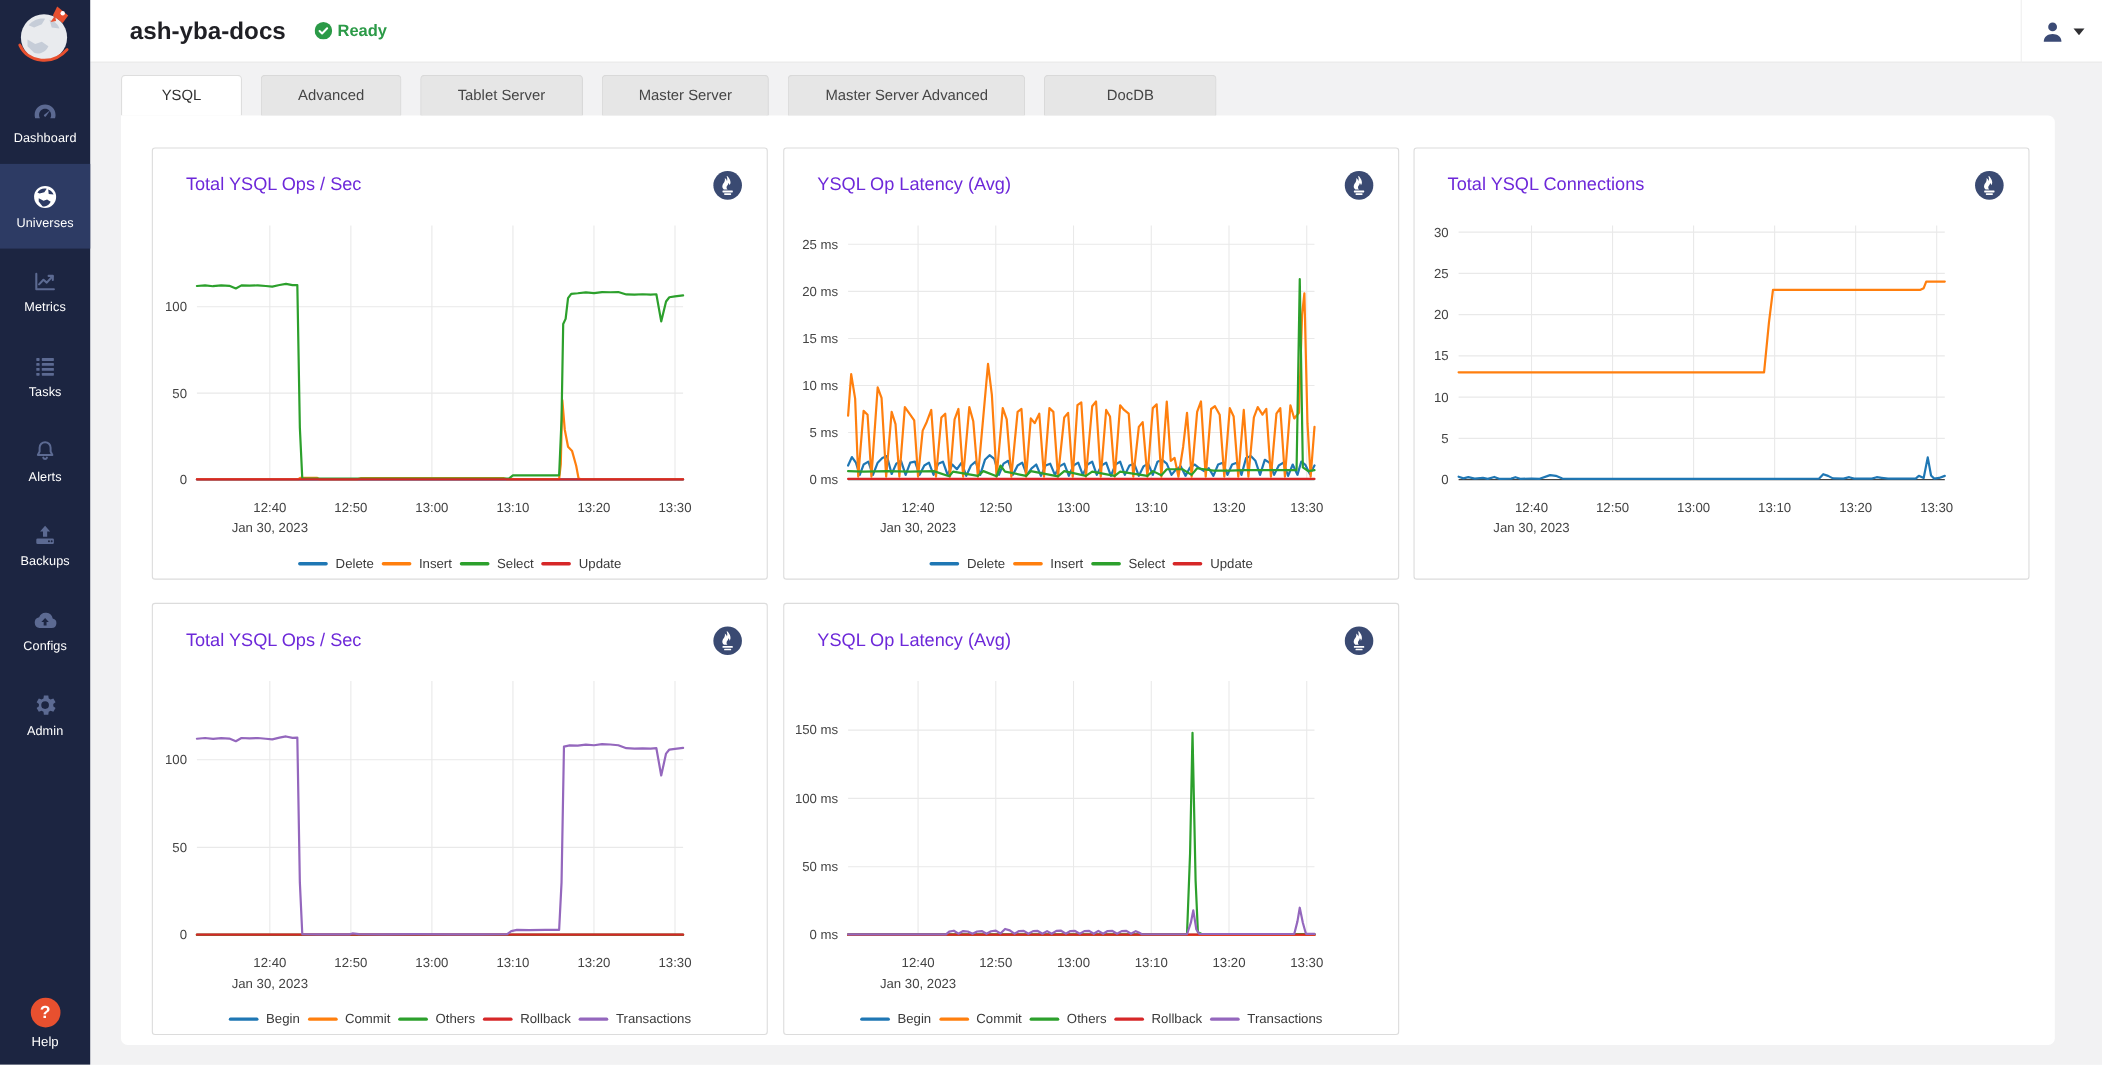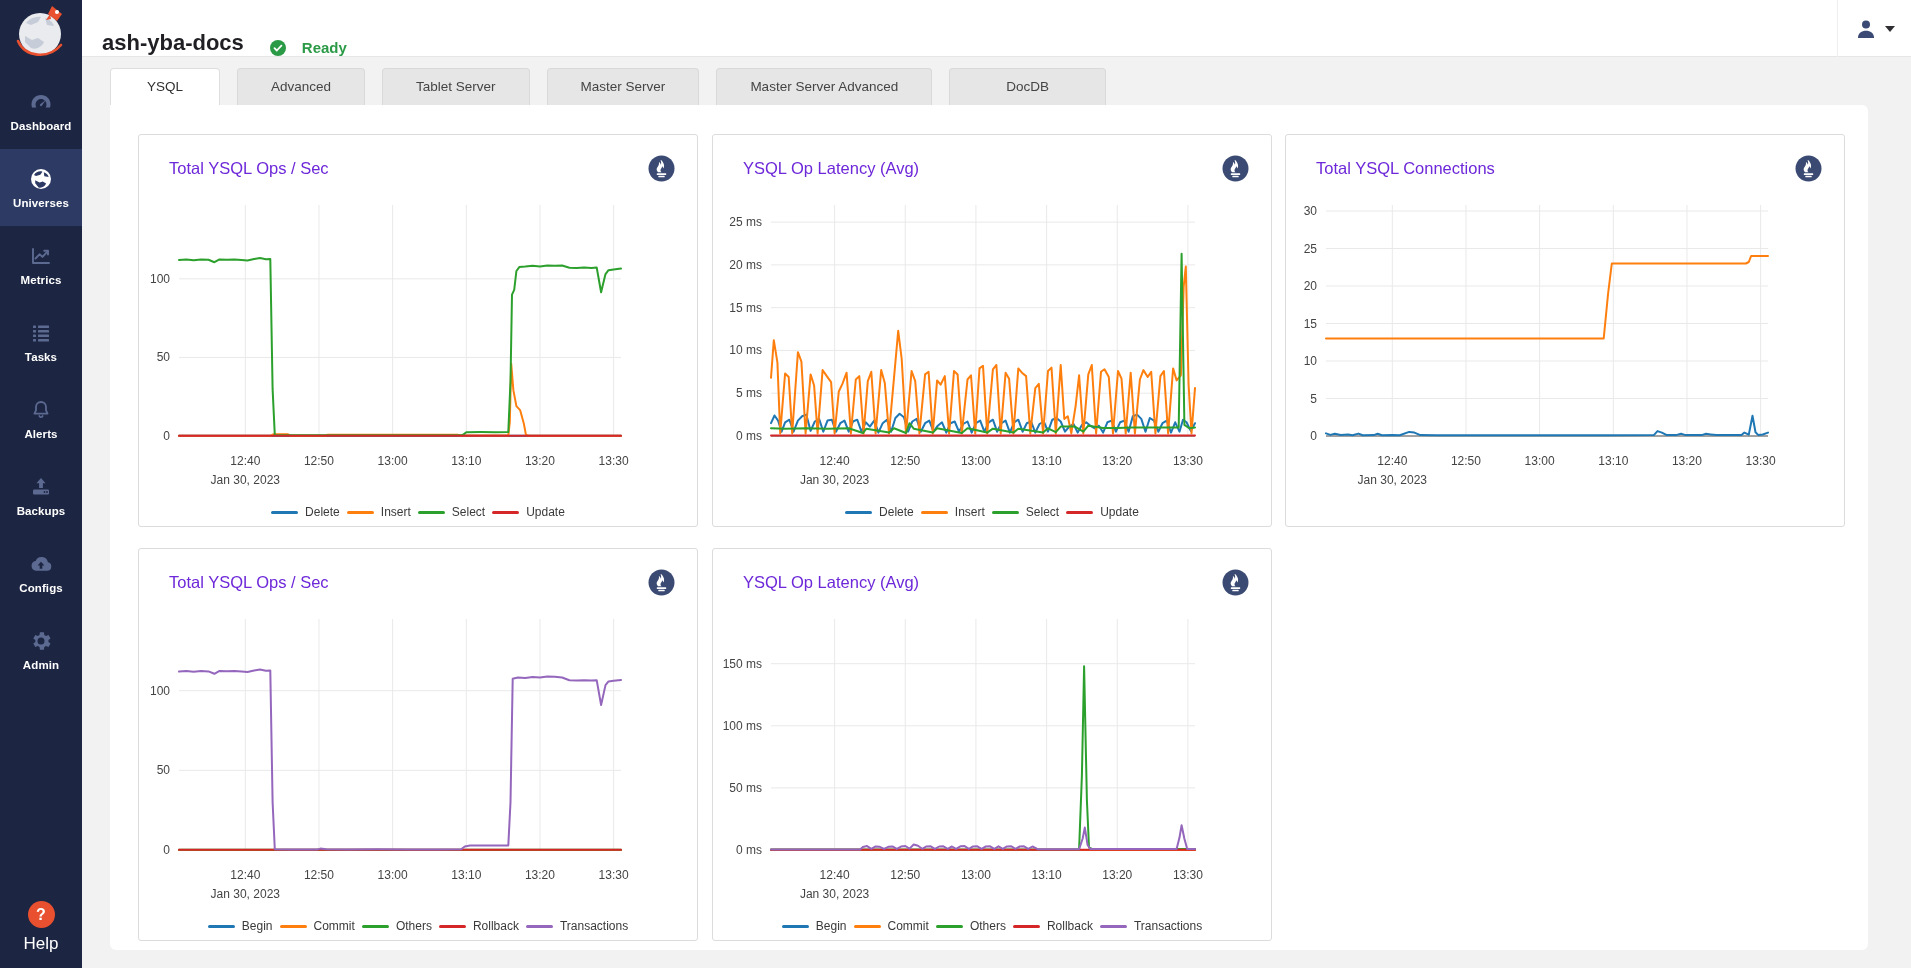--- a/index.html
+++ b/index.html
@@ -3,32 +3,32 @@
 <meta charset="utf-8">
 <style>
   * { margin:0; padding:0; box-sizing:border-box; }
   html,body { width:1911px; height:968px; overflow:hidden; }
   body { font-family:"Liberation Sans","DejaVu Sans",sans-serif; background:#f2f2f3; position:relative; }
 
   
   .sidebar { position:absolute; left:0; top:0; width:82px; height:968px; background:#1c2541; z-index:30; }
   .logo-wrap { width:82px; height:64px; display:flex; align-items:center; justify-content:center; }
   .nav { display:flex; flex-direction:column; padding-top:8px; }
-  .nav-item { width:82px; height:77px; display:flex; flex-direction:column; align-items:center; justify-content:center; cursor:pointer;font-weight:bold; }
+  .nav-item { width:82px; height:77px; display:flex; flex-direction:column; align-items:center; justify-content:center; cursor:pointer; }
   .nav-item .ico { width:24px; height:24px; margin-bottom:6px; display:flex; align-items:center; justify-content:center; }
   .nav-item .lbl { color:#ffffff; font-size:11.5px; letter-spacing:.1px; }
   .nav-item.active { background:#2d3b64; }
   .help-item { position:absolute; bottom:14px; left:0; width:82px; display:flex; flex-direction:column; align-items:center; cursor:pointer; }
   .help-circle { width:27px; height:27px; border-radius:50%; background:#e8502f; color:#fff; font-weight:bold; font-size:16px; display:flex; align-items:center; justify-content:center; margin-bottom:6px; }
-  .help-item .lbl { color:#fff; font-size:17px; }
+  .help-item .lbl { color:#fff; font-size:12px; }
 
   
-  .topbar { position:absolute; left:82px; top:0; width:1829px; height:57px; background:#ffffff; border-bottom:1px solid #e6e6e6; display:flex; align-items:flex-end; padding-left:20px; z-index:20; }
+  .topbar { position:absolute; left:82px; top:0; width:1829px; height:57px; background:#ffffff; border-bottom:1px solid #e6e6e6; display:flex; align-items:center; padding-left:36px; z-index:20; }
   .page-title { font-size:22px; font-weight:bold; color:#1f1f24; }
-  .ready-badge { display:flex; align-items:center; margin-left:26px; gap:16px; }
+  .ready-badge { display:flex; align-items:center; margin-left:26px; gap:5px; }
   .ready-badge .txt { color:#2b9a47; font-size:15px; font-weight:bold; }
   .user-menu { position:absolute; right:0; top:0; height:57px; width:74px; border-left:1px solid #efefef; display:flex; align-items:center; justify-content:center; gap:7px; cursor:pointer; }
   .caret { width:0; height:0; border-left:5px solid transparent; border-right:5px solid transparent; border-top:6px solid #2f2f33; }
 
   
   .tabbar { position:absolute; left:110px; top:68px; height:37px; display:flex; z-index:10; }
   .tab { height:37px; line-height:36px; padding:0 33px; margin-right:17px; background:#e6e6e6; border:1px solid #d9d9d9; border-bottom:none; border-radius:4px 4px 0 0; font-size:13.5px; color:#454545; text-align:center; cursor:pointer; min-width:110px; }
   .tab.active { background:#ffffff; color:#303030; border-color:#dedede; }
   .tab.wide { padding:0 56px; }
 

